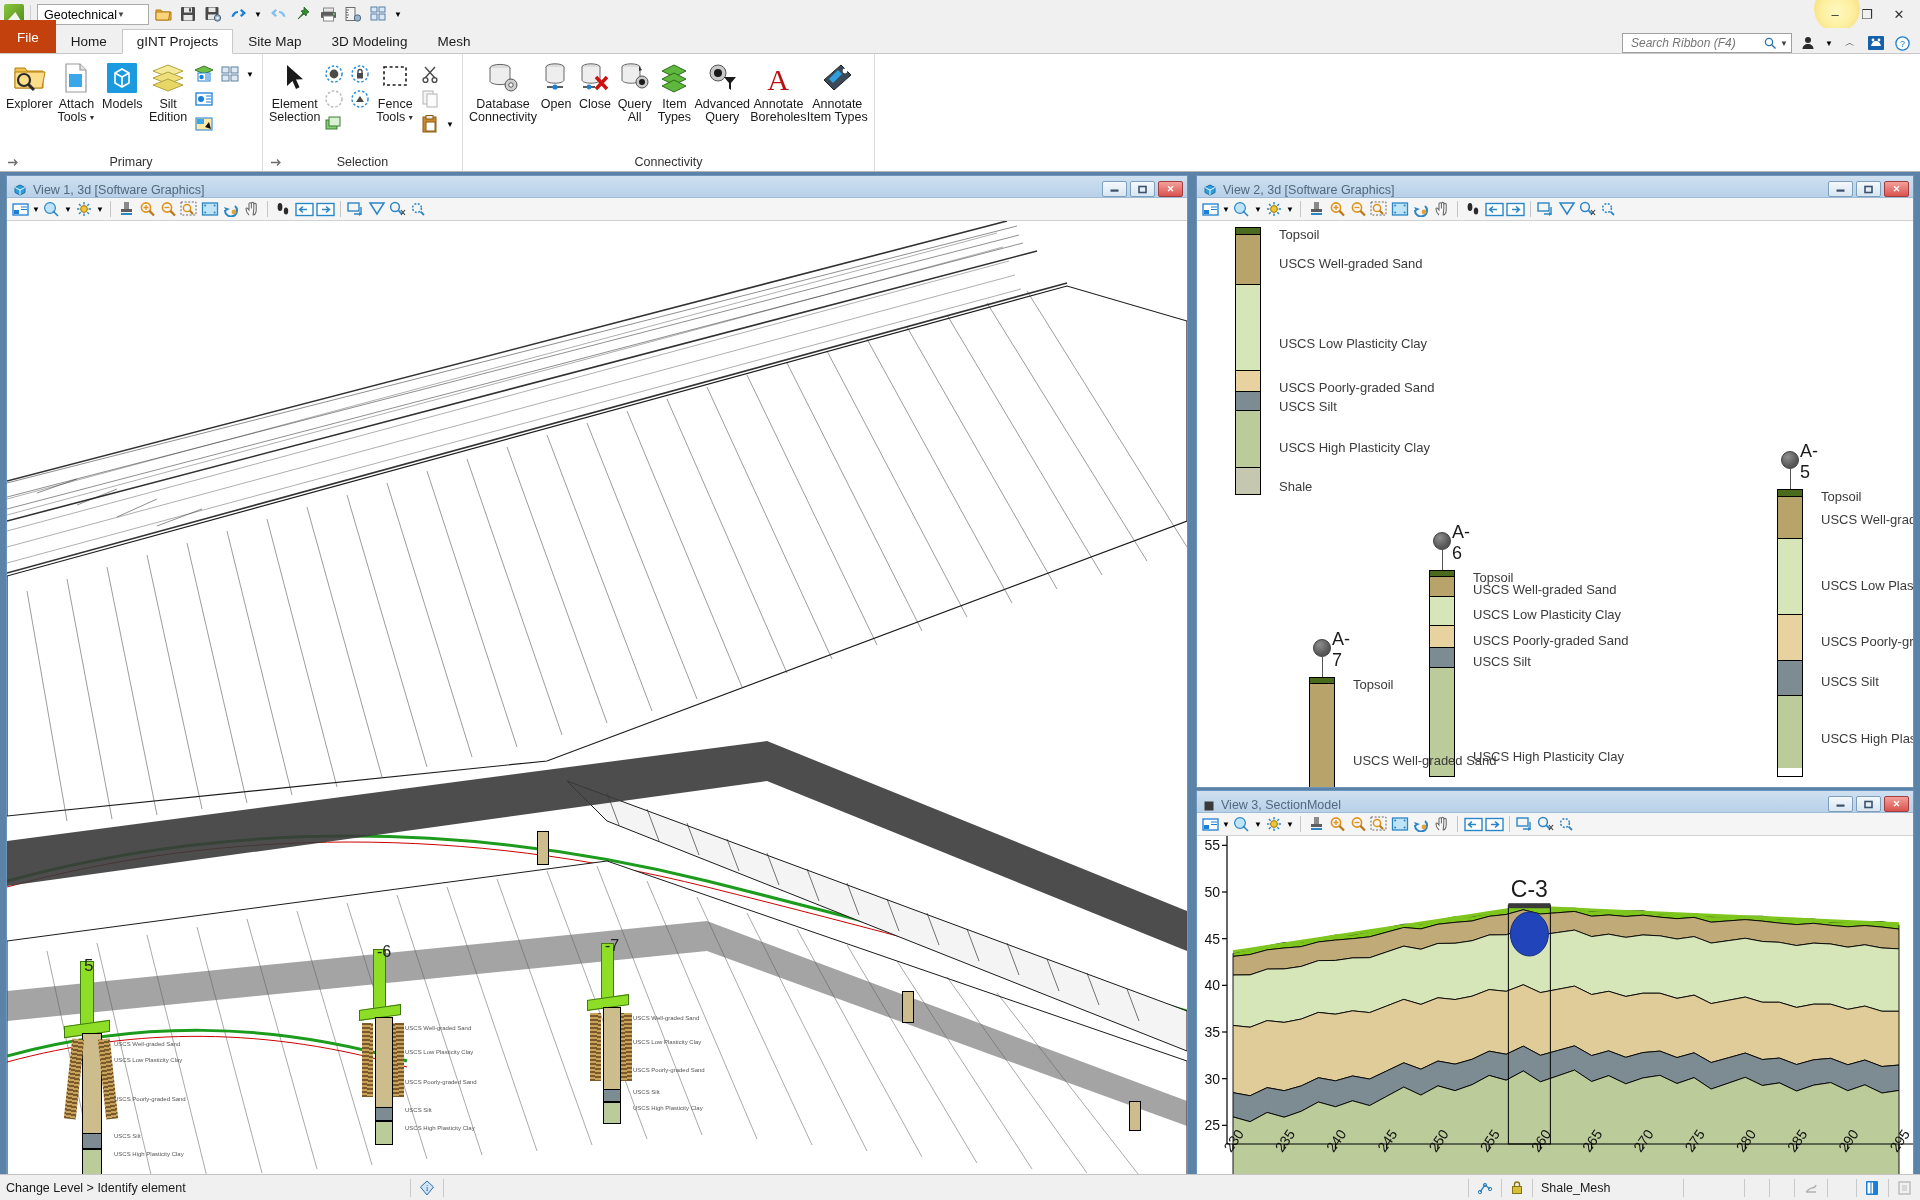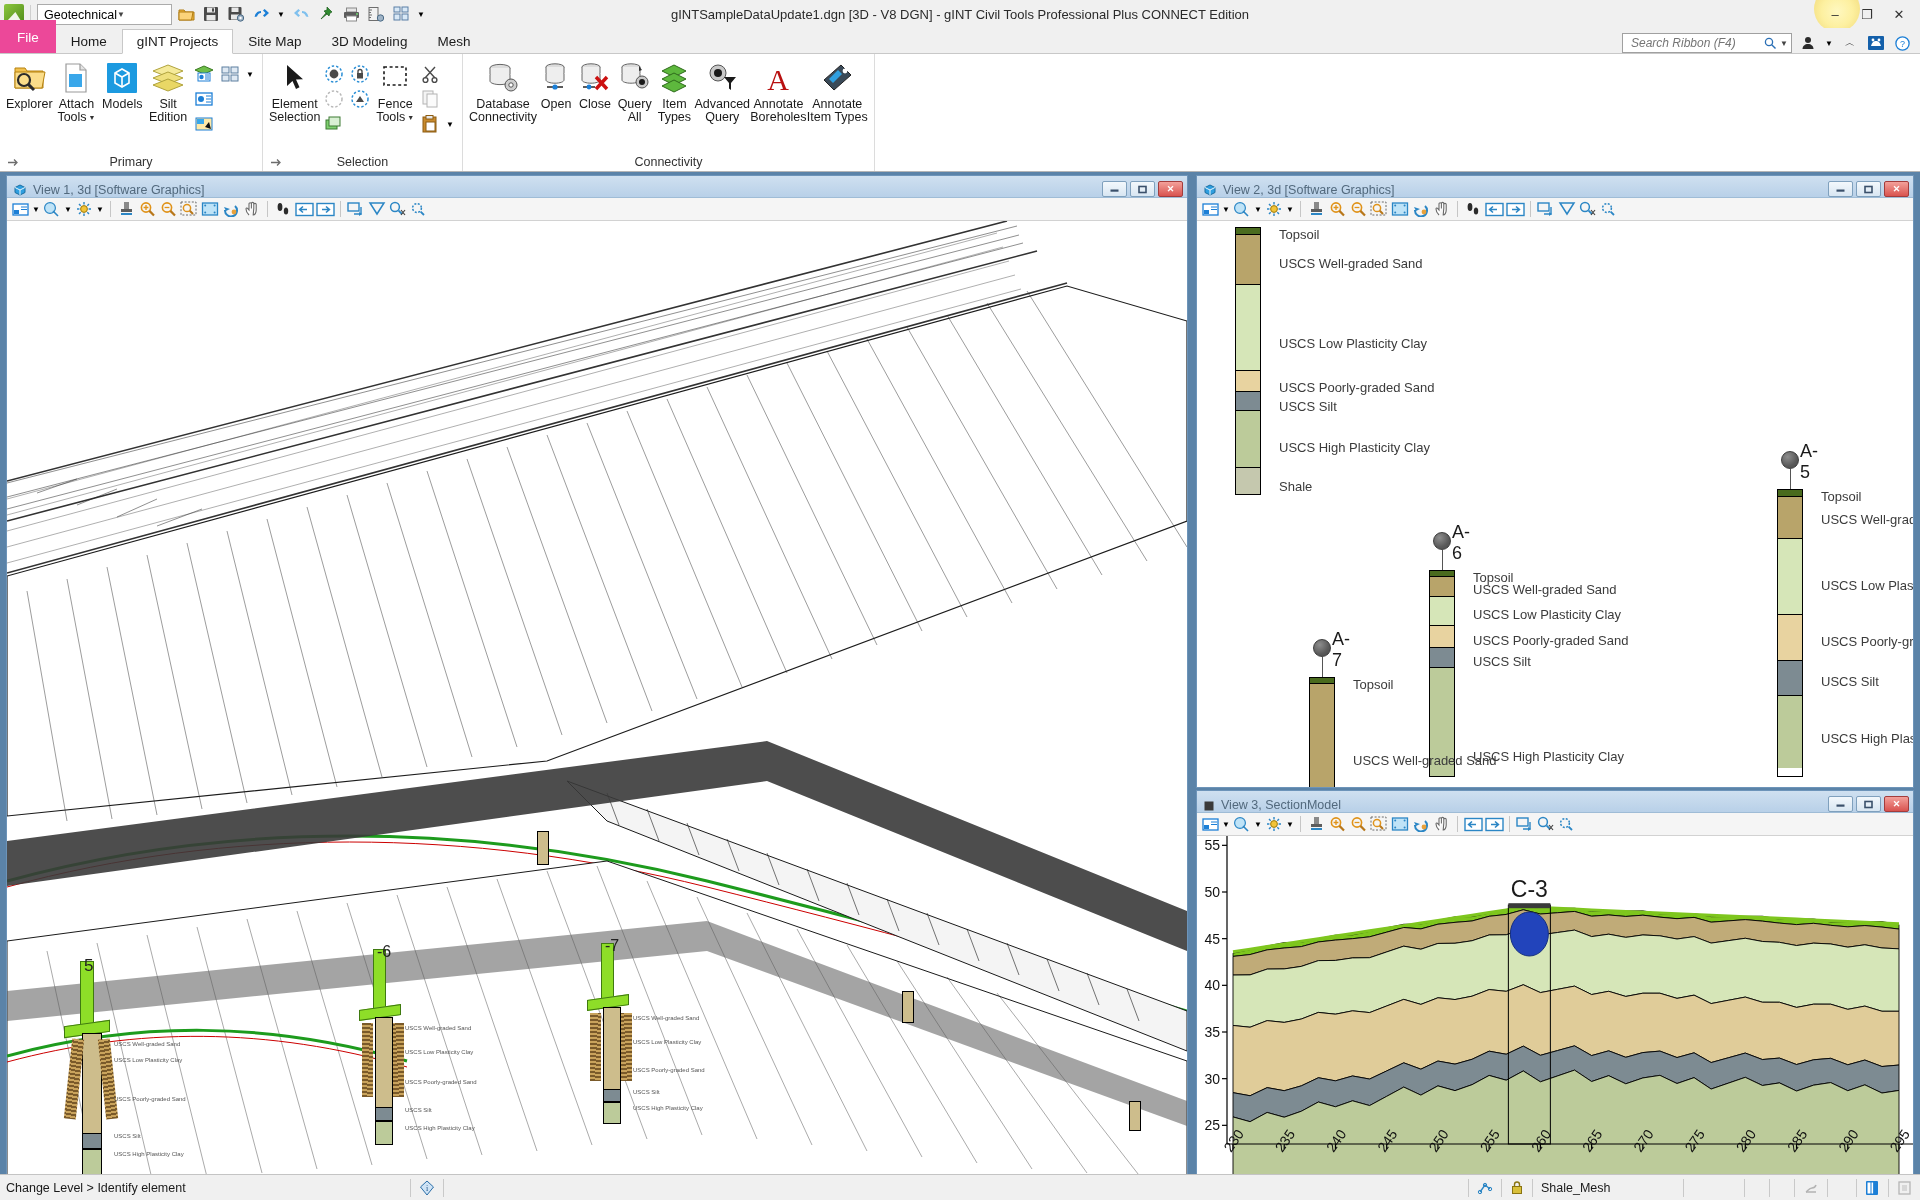--- a/index.html
+++ b/index.html
@@ -24,21 +24,21 @@
     width: 20px; height: 20px; background: linear-gradient(135deg,#8cc63e,#4f8c1a);
     border-radius: 2px; position: relative;
   }
   .qat-logo::after {
     content: ""; position: absolute; left: 3px; bottom: 3px; width: 14px; height: 9px;
     background: #fff; clip-path: polygon(0 100%, 60% 0, 100% 100%);
     opacity: .9;
   }
   .qat-sep { width: 1px; height: 18px; background: #cfcfcf; margin: 0 3px; }
   .qat-combo {
-    height: 21px; width: 135px; background: #fff; border: 1px solid #ababab;
+    height: 21px; width: 112px; background: #fff; border: 1px solid #ababab;
     display: flex; align-items: center; padding: 1px 2px 0 6px; font-size: 12.5px;
   }
   .qat-combo span { flex: 1; }
   .qat-combo .arr { font-size: 8px; color: #444; padding-right: 3px;}
   .qat-btn {
     width: 22px; height: 22px; display: flex; align-items: center; justify-content: center;
     cursor: default;
   }
   .qat-btn svg { display: block; }
   .win-title {
@@ -58,21 +58,21 @@
 
   
   .ribbon-tabs {
     height: 26px; background: #f0f0f0; display: flex; align-items: flex-end; flex: 0 0 26px;
     border-bottom: 1px solid #c8c8c8; position: relative;
   }
   .rtab {
     height: 25px; padding: 0 14px; display: flex; align-items: center; font-size: 13.5px;
     color: #1b1b1b; border: 1px solid transparent; border-bottom: none;
   }
-  .rtab.file { background: #ec4899; color: #fff; padding: 16px 16px; height: 27px; }
+  .rtab.file { background: #c2410c; color: #fff; padding: 16px 16px; height: 27px; }
   .rtab.active { background: #fff; border: 1px solid #c8c8c8; border-bottom: 1px solid #fff;
                  position: relative; z-index: 3; margin-bottom: -1px; }
   .ribbon-right { margin-left: auto; display: flex; align-items: center; gap: 6px; padding-right: 8px; }
   .search-box {
     height: 20px; width: 170px; background: #fff; border: 1px solid #a0a0a0;
     display: flex; align-items: center; padding: 0 3px 0 6px;
     font-size: 12px; color: #808080; font-style: italic;
   }
   .search-box input {
     border: 0; outline: 0; flex: 1; font-size: 12px; font-style: italic; color: #c2410c;
@@ -234,21 +234,20 @@
             <rect x="9" y="1" width="6" height="5" fill="#d8e8f6" stroke="#5a7fa5"></rect>
             <rect x="1" y="8" width="6" height="6" fill="#d8e8f6" stroke="#5a7fa5"></rect>
             <rect x="9" y="8" width="6" height="6" fill="#d8e8f6" stroke="#5a7fa5"></rect>
           </svg>
       </div>
       <div class="qat-btn" style="width:12px">
           <span style="font-size:8px">▼</span>
         </div>
     </div>
 
-    <div class="win-title">gINTSampleDataUpdate1.dgn [3D - V8 DGN] - gINT Civil Tools Professional Plus CONNECT Edition</div>
     <div class="sunglow"></div>
     <div class="win-ctl">
       <div>–</div>
       <div>❐</div>
       <div class="close">✕</div>
     </div>
   </div>
 
   <div class="ribbon-tabs">
     <div class="rtab file">File</div>

